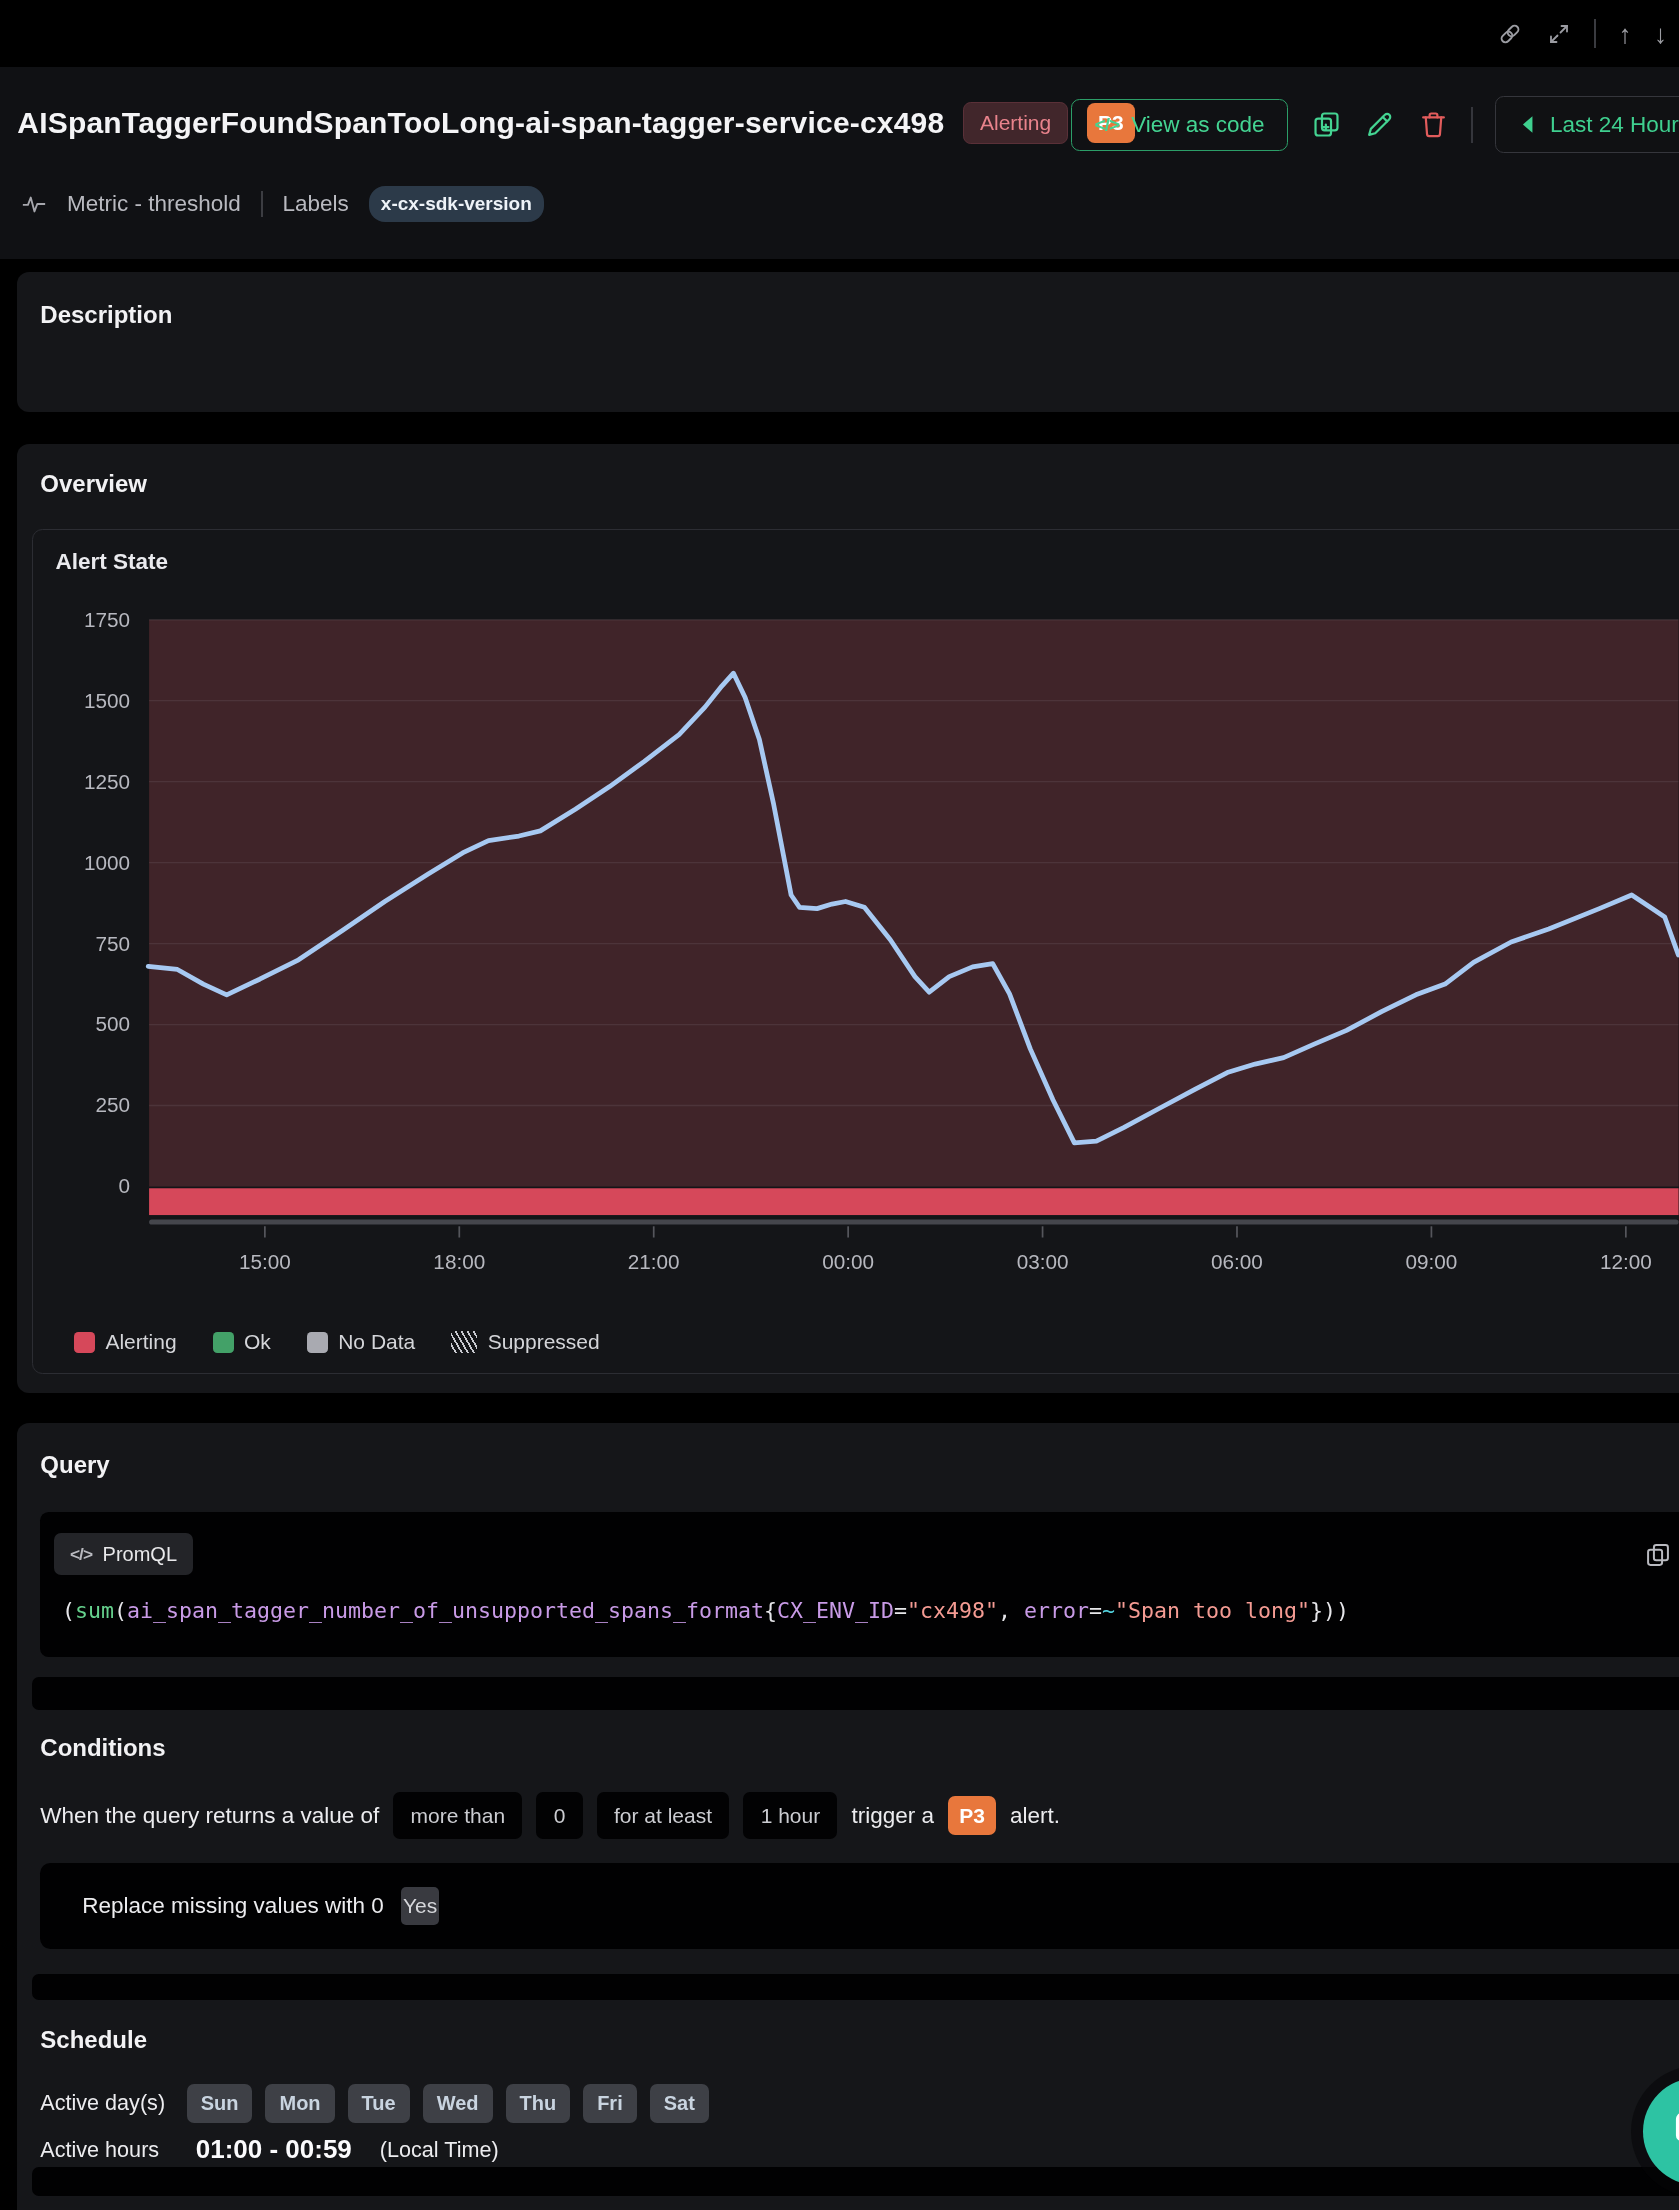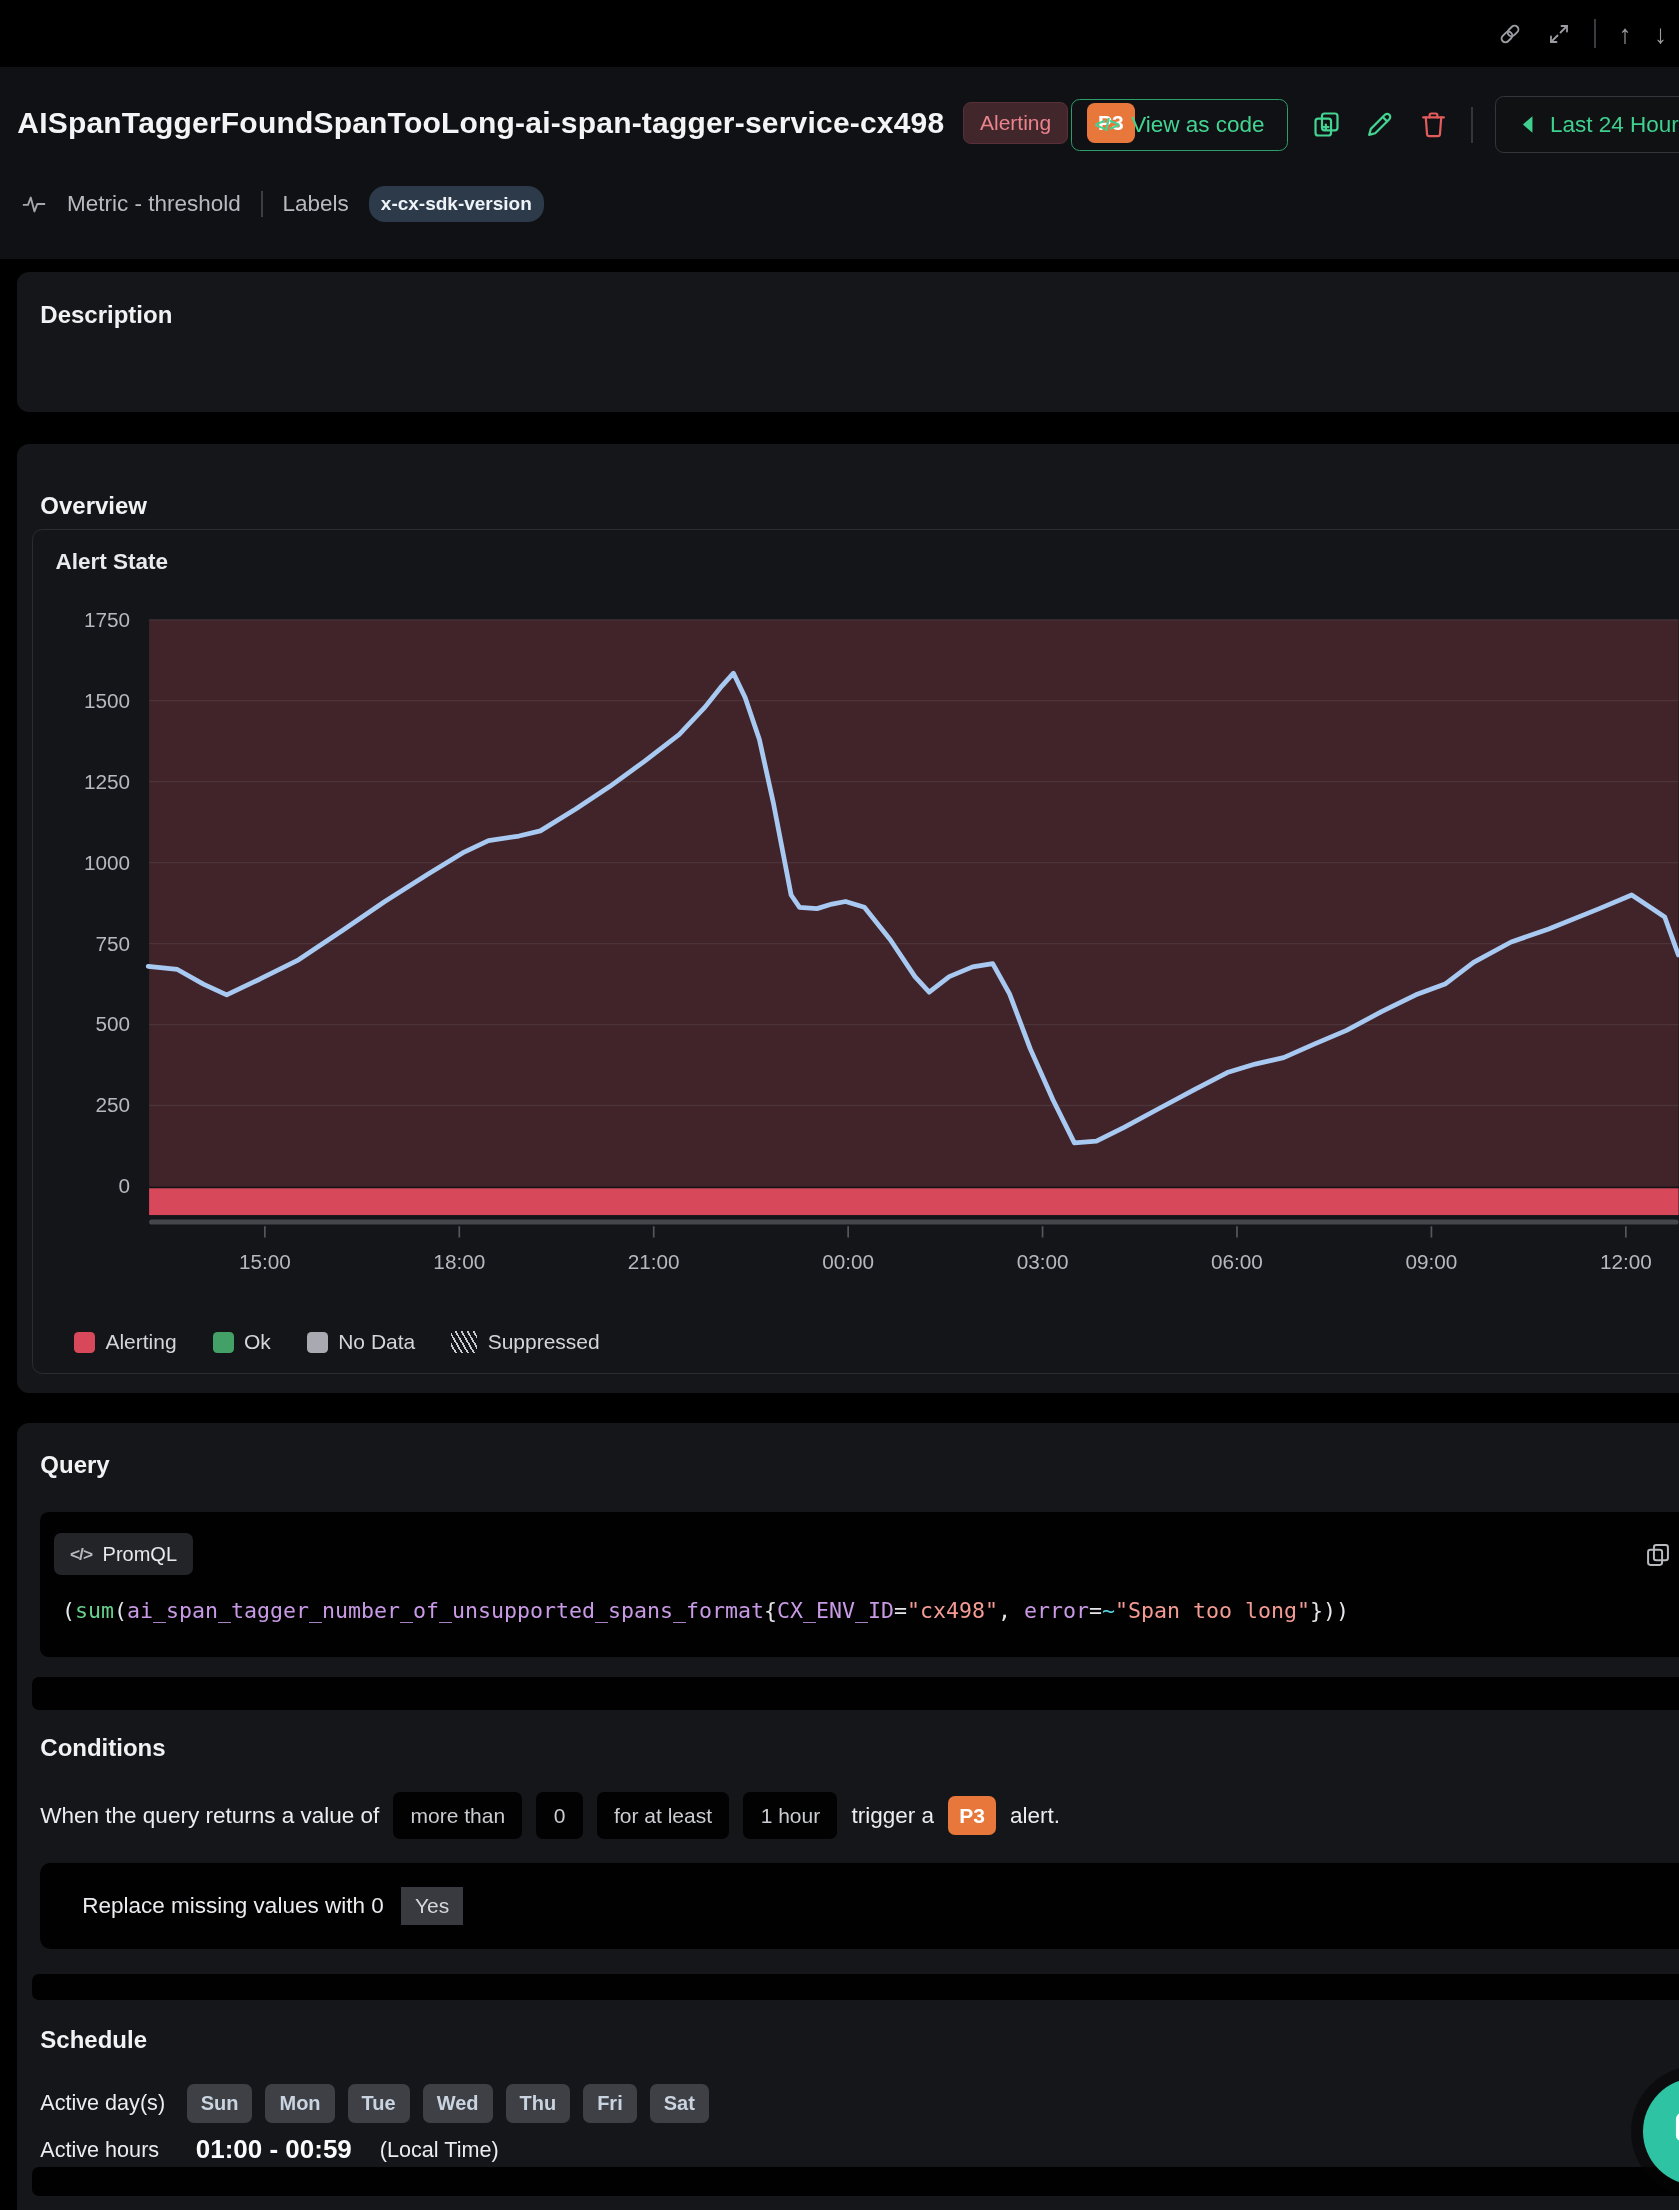--- a/index.html
+++ b/index.html
@@ -69,21 +69,21 @@
   #bar1{top:254px;height:33px;} #bar2{top:551px;height:26px;} #bar3{top:744px;height:28.5px;}
 
   
   .cond-row{position:absolute;left:23px;top:370px;display:flex;align-items:center;gap:14px;height:45px;}
   .cond-text{font-size:22.5px;color:#ececef;}
   .cond-chip{background:#020203;border-radius:7px;padding:11.2px 17.3px;font-size:21px;color:#cbccd1;cursor:pointer;}
   .cond-badge{background:#e8773c;border-radius:7px;padding:7.8px 11.2px;font-size:21px;font-weight:700;color:#fff;}
   .replace-panel{position:absolute;left:23px;right:-3.5px;top:440px;height:86px;background:#010102;
                  border-radius:10.4px;display:flex;align-items:center;gap:17.3px;padding-left:42px;box-sizing:border-box;}
   .replace-text{font-size:22.5px;color:#ececef;}
-  .chip-yes{background:#393a40;border-radius:0;padding:7px 14px;font-size:21px;color:#d6d7db;cursor:pointer;}
+  .chip-yes{background:#393a40;border-radius:5px;padding:7px 2px;font-size:21px;color:#d6d7db;cursor:pointer;}
 
   
   .sched-days{position:absolute;left:23px;top:661px;display:flex;align-items:center;gap:13px;}
   .sched-label{font-size:21.6px;color:#ececef;margin-right:8.6px;text-align:right;}
   .day-chip{background:#3e4046;border-radius:7px;padding:7.8px 14px;font-size:20px;font-weight:700;color:#c9d4e0;cursor:pointer;}
   .sched-hours{position:absolute;left:23px;top:709px;display:flex;align-items:center;gap:28px;height:35px;}
   .hours-value{font-size:26px;font-weight:700;color:#fbfbfd;}
 
   
   .chat-fab{position:absolute;left:1643px;top:2078px;width:107px;height:107px;border-radius:50%;
@@ -168,21 +168,21 @@
     <span class="meta-text">Labels</span>
     <span class="chip-label">x-cx-sdk-version</span>
   </div>
 </div>
 
 <div class="panel" id="panel-description">
   <div class="panel-title" style="top:29px;">Description</div>
 </div>
 
 <div class="panel" id="panel-overview">
-  <div class="panel-title" style="top:26px;margin-top:22px;">Overview</div>
+  <div class="panel-title" style="top:26px;">Overview</div>
   <div class="chart-card">
     <div class="chart-title">Alert State</div>
     <div class="legend">
         <span class="legend-item">
           <span class="legend-swatch" style="background: rgb(214, 72, 90);"></span>
           <span class="legend-label">Alerting</span>
         </span>
         <span class="legend-item">
           <span class="legend-swatch" style="background: rgb(67, 161, 104);"></span>
           <span class="legend-label">Ok</span>

